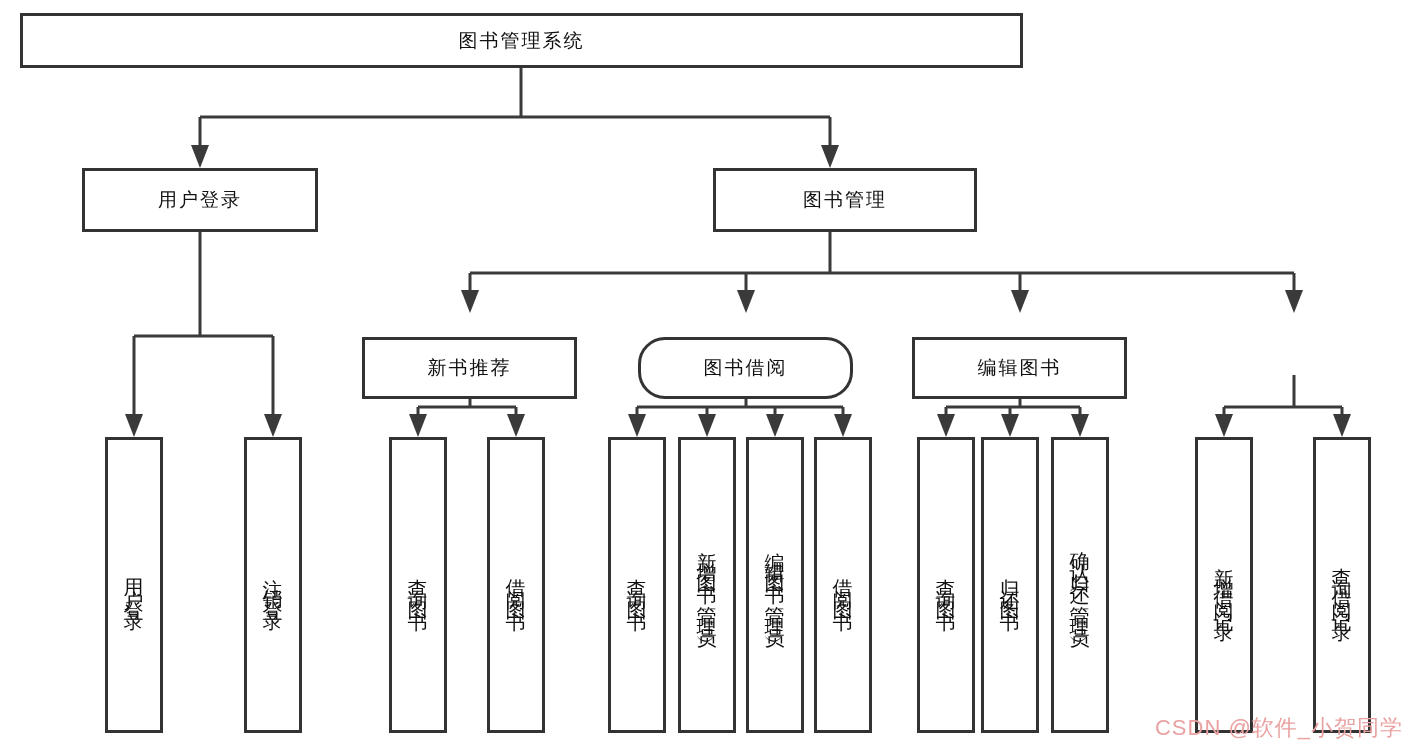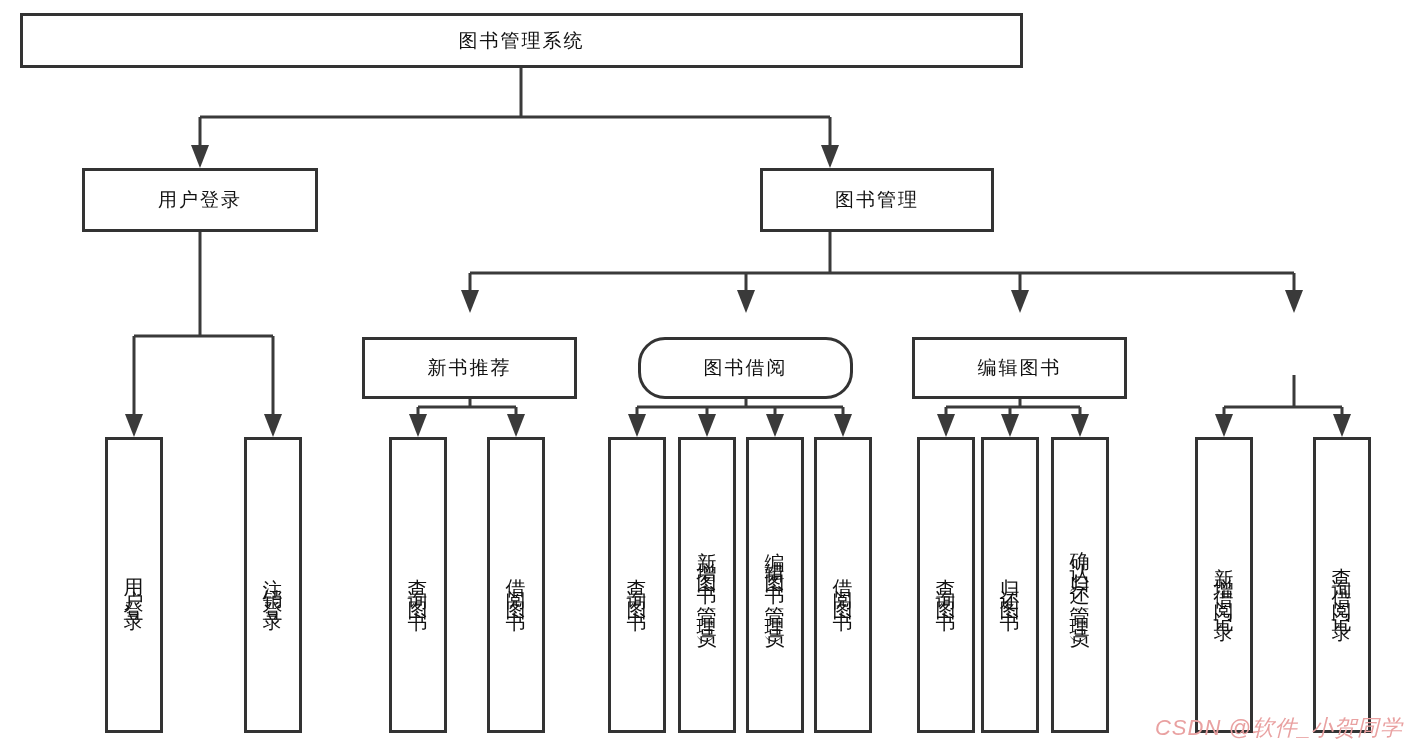--- a/index.html
+++ b/index.html
@@ -24,21 +24,21 @@
   .hbox-root{left:20px;top:13px;width:1003px;height:55px;}
   .hbox-l2{top:168px;height:64px;}
   .hbox-l3{top:313px;width:215px;height:62px;margin-top:24px;}
   .vbox{top:437px;width:58px;height:296px;}
   .vtext{
     writing-mode:vertical-rl;text-orientation:mixed;
     font-size:20px;letter-spacing:11px;line-height:1;white-space:nowrap;
   }
   .watermark{
     position:absolute;right:2px;bottom:4px;font-size:22px;letter-spacing:1px;
-    color:var(--watermark);z-index:5;font-style:italic;
+    color:var(--watermark);z-index:5;
   }
 </style>
 </head>
 <body>
 
 <div class="stage">
 
   <svg class="connectors" width="1405" height="747" viewBox="0 0 1405 747">
 
     <path d="M521 68 V117 M200 117 H830 M200 117 V148 M830 117 V148"></path>
@@ -71,21 +71,21 @@
     <polygon points="1080,437 1071,414 1089,414"></polygon>
 
     <path d="M1294 375 V407 M1224 407 H1342 M1224 407 V416 M1342 407 V416"></path>
     <polygon points="1224,437 1215,414 1233,414"></polygon>
     <polygon points="1342,437 1333,414 1351,414"></polygon>
   </svg>
 
   <div class="box hbox-root">图书管理系统</div>
 
   <div class="box hbox-l2" style="left:82px;width:236px;">用户登录</div>
-  <div class="box hbox-l2" style="left:713px;width:234px;margin-left:47px;">图书管理</div>
+  <div class="box hbox-l2" style="left:713px;width:264px;">图书管理</div>
 
   <div class="box hbox-l3" style="left:362px;">新书推荐</div>
   <div class="box hbox-l3" style="left:638px;border-radius:27px;">图书借阅</div>
   <div class="box hbox-l3" style="left:912px;">编辑图书</div>
 
   <div class="box vbox" style="left:105px;">
     <span class="vtext">用户登录</span>
   </div>
   <div class="box vbox" style="left:244px;">
     <span class="vtext">注销登录</span>

